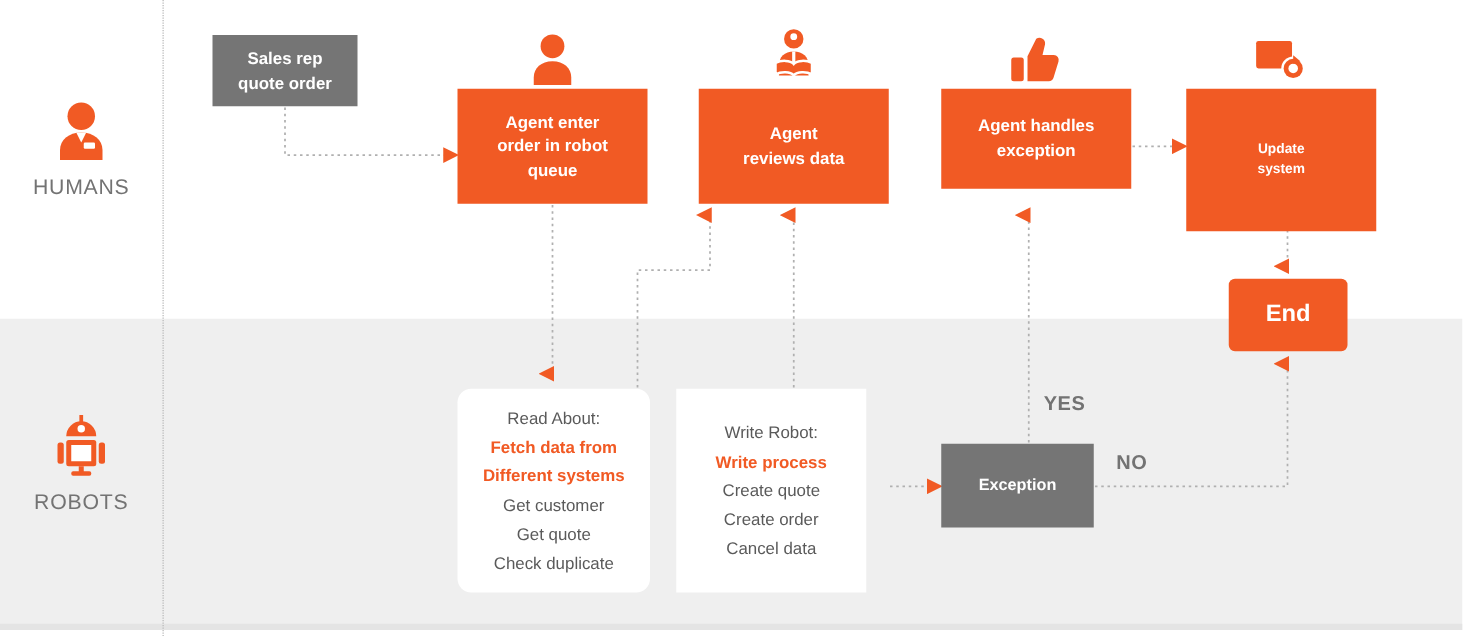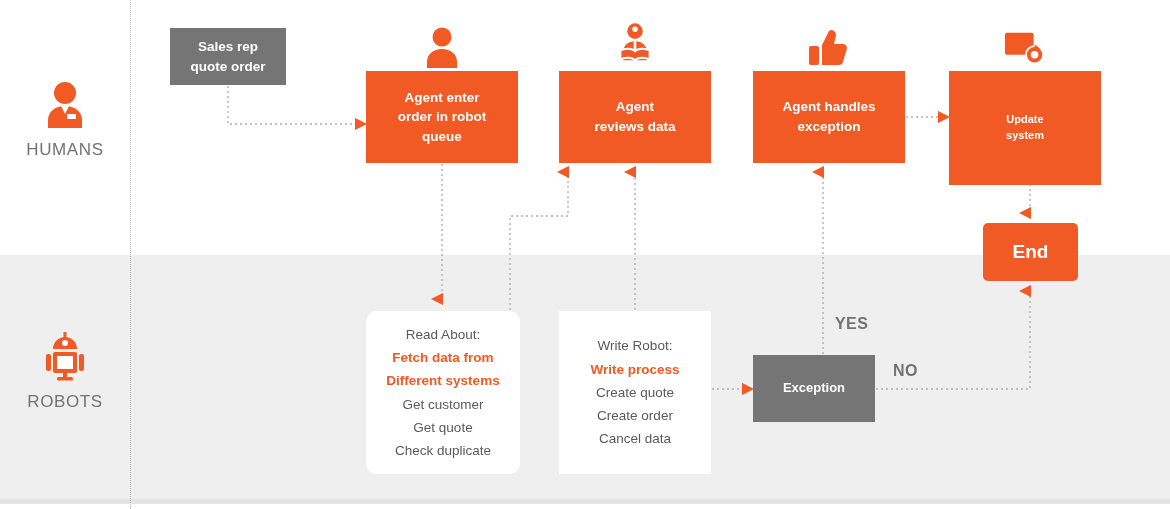--- a/index.html
+++ b/index.html
@@ -79,21 +79,21 @@
   }
   #node-agent-enter {
     left: 366px; top: 71px; width: 152px; height: 92px;
     font-size: 13.5px; font-weight: bold;
   }
   #node-agent-reviews {
     left: 559px; top: 71px; width: 152px; height: 92px;
     font-size: 13.5px; font-weight: bold;
   }
   #node-agent-exception {
-    left: 753px; top: 71px; width: 152px; height: 92px;
+    left: 753px; top: 71px; width: 152px; height: 80px;
     font-size: 13.5px; font-weight: bold;
   }
   #node-update-system {
     left: 949px; top: 71px; width: 152px; height: 114px;
     font-size: 11px; font-weight: bold;
   }
   #node-end {
     left: 983px; top: 223px; width: 95px; height: 58px;
     font-size: 19px; font-weight: bold;
     border-radius: 5px;
@@ -111,21 +111,21 @@
     flex-direction: column;
     align-items: center;
     justify-content: center;
     font-size: 13.5px;
     color: #5a5a5a;
     line-height: 1.72;
   }
   .card .row { display: block; white-space: nowrap; }
   .card .row.accent { color: #f15a24; font-weight: bold; }
   #card-read-about { left: 366px; top: 311px; width: 154px; height: 163px; border-radius: 11px; }
-  #card-write-robot { left: 559px; top: 311px; width: 152px; height: 163px; }
+  #card-write-robot { left: 541px; top: 311px; width: 152px; height: 163px; }
 
   
   .branch-label {
     position: absolute;
     color: #737373;
     font-size: 16px;
     font-weight: bold;
     letter-spacing: 0.4px;
   }
   #label-yes { left: 835px; top: 315px; }

